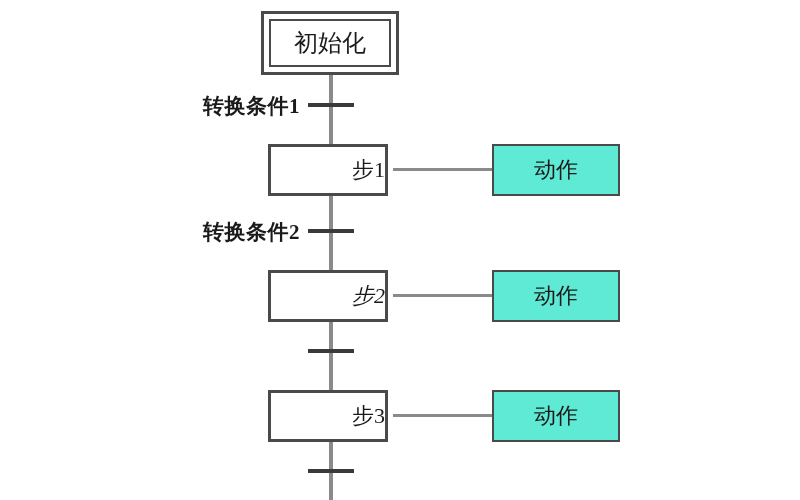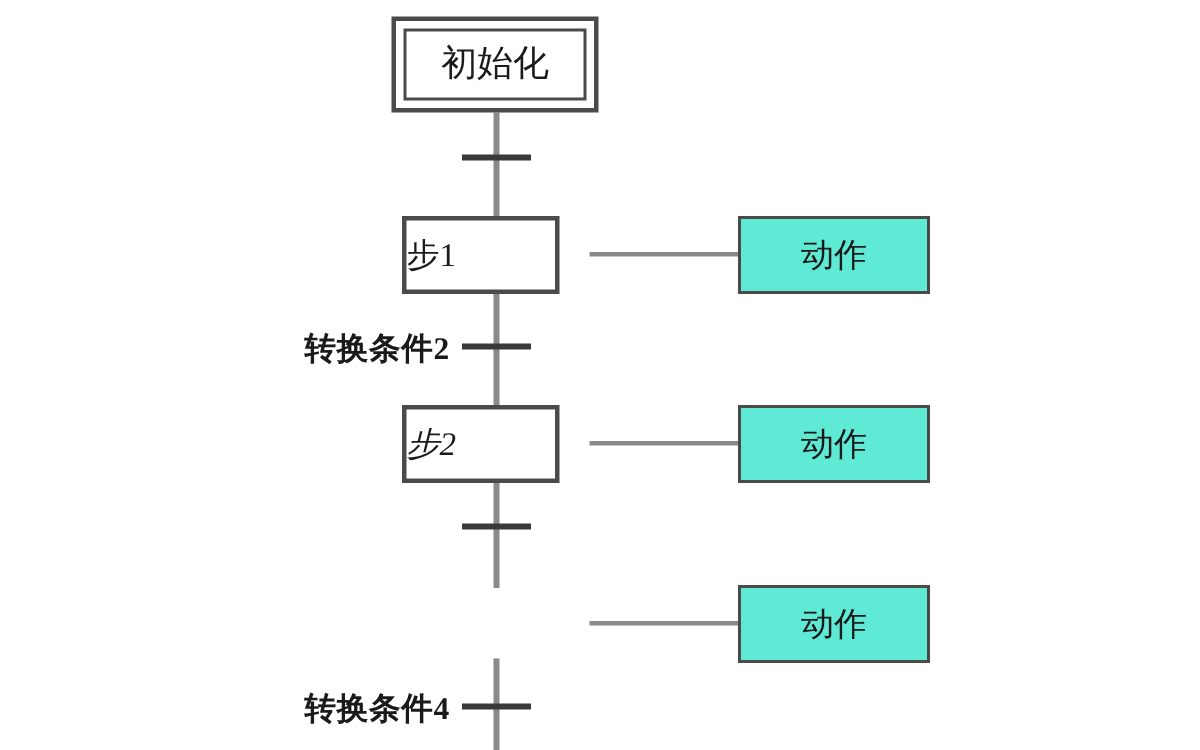--- a/index.html
+++ b/index.html
@@ -80,28 +80,28 @@
   .init-box-inner .box-text {
     font-size: 24px;
     color: #1a1a1a;
     line-height: 1;
   }
 
   
   .step-box {
     position: absolute;
     left: 268px;
-    width: 105px;
+    width: 120px;
     height: 52px;
     border: 3px solid #4a4a4a;
     box-sizing: border-box;
     background: #ffffff;
     display: flex;
     align-items: center;
-    justify-content: flex-start;
+    justify-content: flex-end;
   }
   .step-box .box-text {
     font-size: 22px;
     color: #1a1a1a;
     line-height: 1;
   }
 
   
   .action-box {
     position: absolute;
@@ -140,20 +140,21 @@
   <div class="trunk" style="top:319px; height:73px;"></div>
   <div class="trunk" style="top:439px; height:61px;"></div>
 
   <div class="init-box">
     <div class="init-box-inner">
       <span class="box-text">初始化</span>
     </div>
   </div>
 
   <div class="tick" style="top:103px;"></div>
+  <div class="cond-label" style="top:96px;">转换条件1</div>
 
   <div class="step-box" style="top:144px;">
     <span class="box-text">步1</span>
   </div>
   <div class="action-link" style="top:168px;"></div>
   <div class="action-box" style="top:144px;">
     <span class="box-text">动作</span>
   </div>
 
   <div class="tick" style="top:229px;"></div>
@@ -162,21 +163,23 @@
   <div class="step-box" style="top:270px;font-style:italic;">
     <span class="box-text">步2</span>
   </div>
   <div class="action-link" style="top:294px;"></div>
   <div class="action-box" style="top:270px;">
     <span class="box-text">动作</span>
   </div>
 
   <div class="tick" style="top:349px;"></div>
 
+  <div class="step-box" style="top:390px;">
+    <span class="box-text">步3</span>
+  </div>
   <div class="action-link" style="top:414px;"></div>
   <div class="action-box" style="top:390px;">
     <span class="box-text">动作</span>
   </div>
 
   <div class="tick" style="top:469px;"></div>
-  <div class="cond-label" style="top:462px;">转换条件4</div>
 
 </div>
 
 </body></html>

